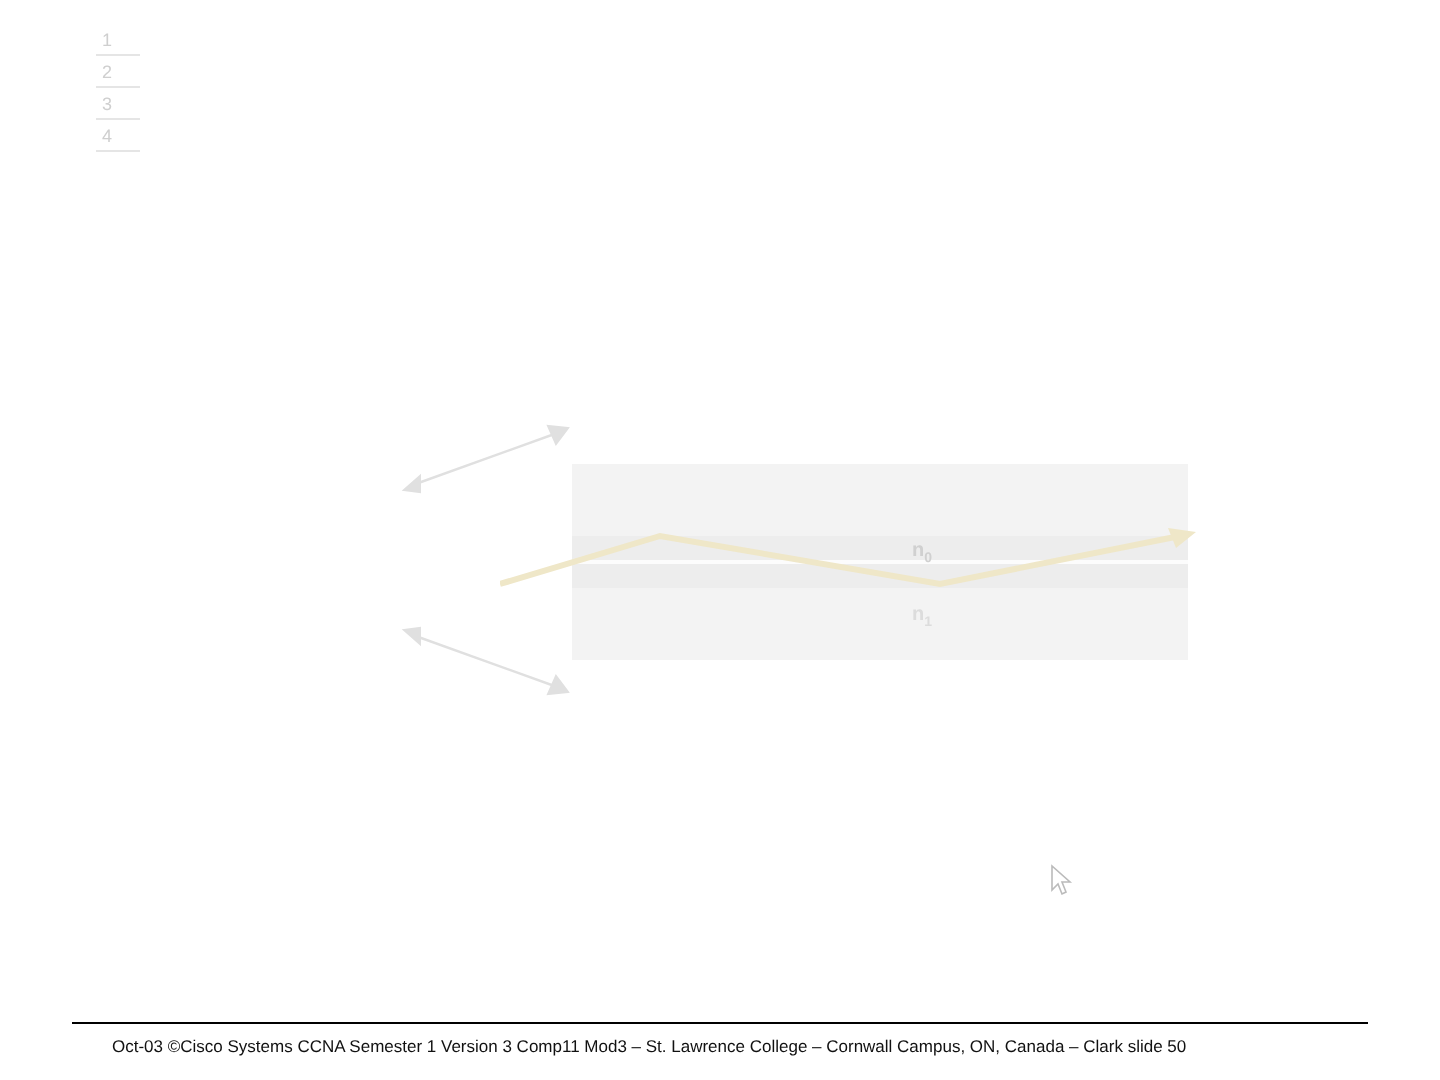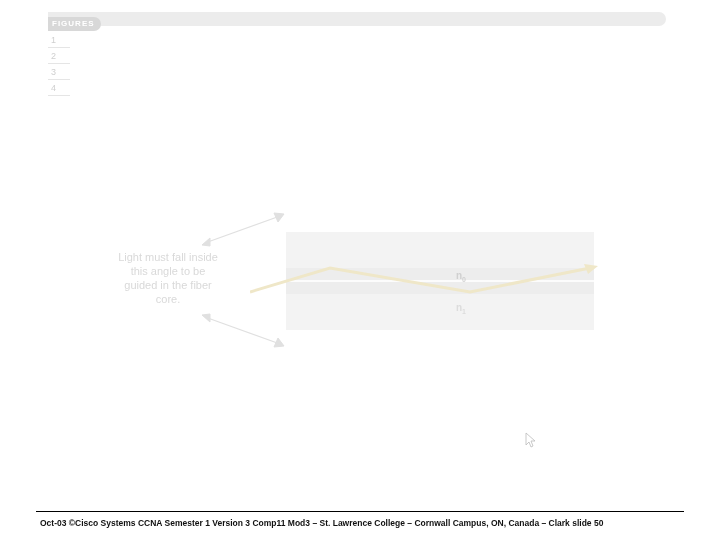--- a/index.html
+++ b/index.html
@@ -127,49 +127,44 @@
   .footer-rule {
     position: absolute;
     left: 36px;
     right: 36px;
     bottom: 28px;
     height: 1px;
     background: #000;
   }
   .footer {
     position: absolute;
-    left: 40px;
+    left: 56px;
     right: 40px;
     bottom: 12px;
     font-size: 8.5px;
     color: #111;
     white-space: nowrap;
-    font-weight: bold;
   }
 </style>
 </head>
 <body>
 
 <div class="slide-body">
 
-  <div class="header-bar">
-    <span class="label">FIGURES</span>
-  </div>
 
   <div class="fig-list">
     <div class="fig-item">1</div>
     <div class="fig-item">2</div>
     <div class="fig-item">3</div>
     <div class="fig-item">4</div>
   </div>
 </div>
 
 <div class="diagram-wrap">
 
-  <div class="diagram-text">Light must fall inside this angle to be guided in the fiber core.</div>
 
   <svg class="arrow" style="left:100px;top:-12px" width="90" height="40">
     <line x1="5" y1="35" x2="80" y2="8" stroke-width="1.2"></line>
     <polygon points="2,37 10,30 10,38"></polygon>
     <polygon points="84,6 74,5 78,14"></polygon>
   </svg>
   <svg class="arrow" style="left:100px;top:92px" width="90" height="40">
     <line x1="5" y1="5" x2="80" y2="32" stroke-width="1.2"></line>
     <polygon points="2,3 10,2 10,10"></polygon>
     <polygon points="84,34 74,35 78,26"></polygon>

